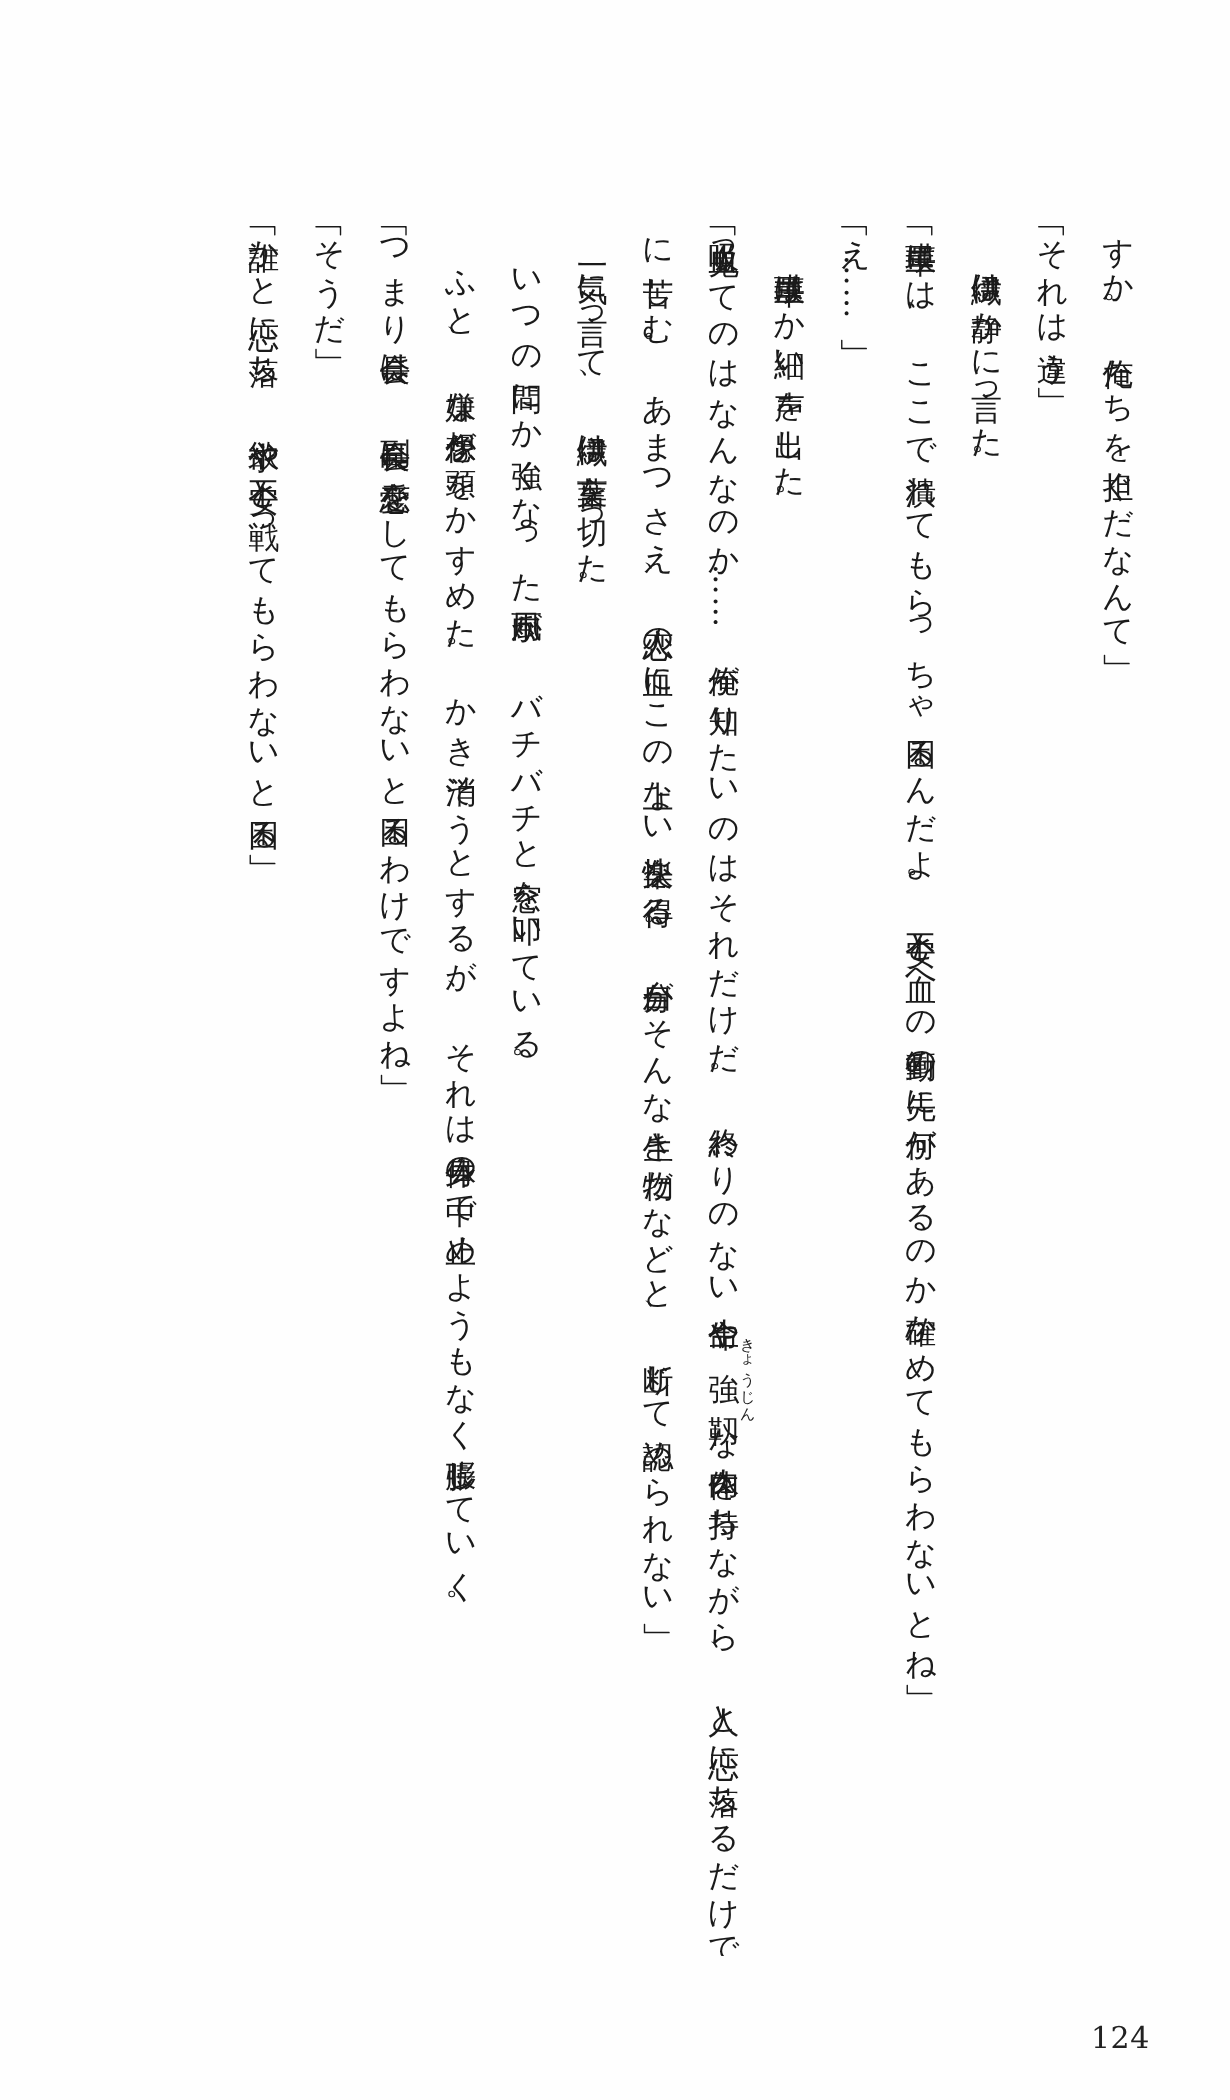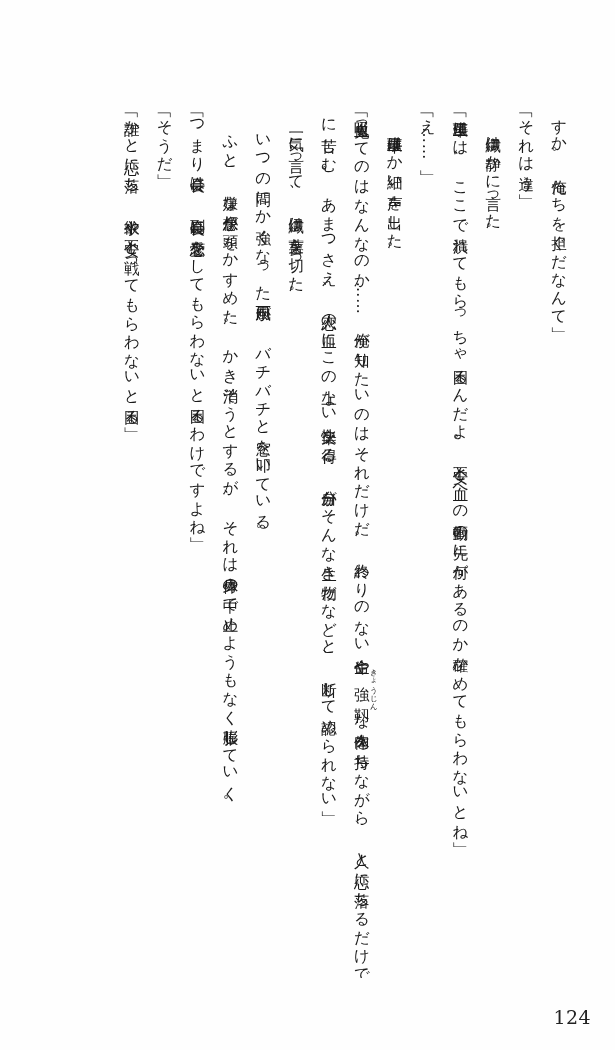--- a/index.html
+++ b/index.html
@@ -49,22 +49,22 @@
   rt {
     font-size: 7.5px;
     letter-spacing: 0;
   }
   #page-number {
     position: absolute;
     bottom: 22px;
     left: 0;
     right: 0;
     text-align: right;
-    padding-right: 24px;
-    font-size: 19px;
+    padding-right: 40px;
+    font-size: 15px;
     font-family: "DejaVu Serif", "Liberation Serif", serif;
     color: #222;
     letter-spacing: 0.02em;
   }
 </style>
 </head>
 <body>
 
 <div id="page">
 

